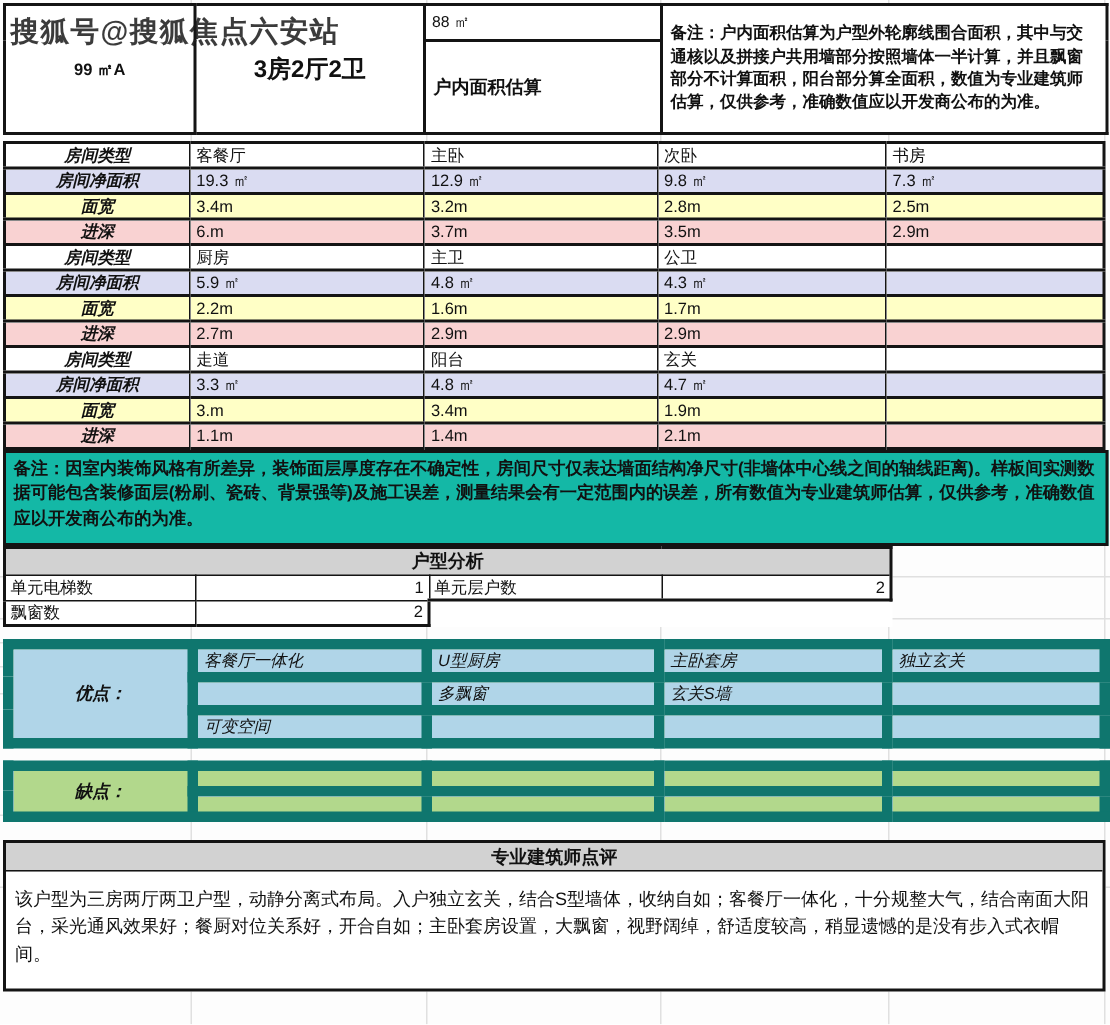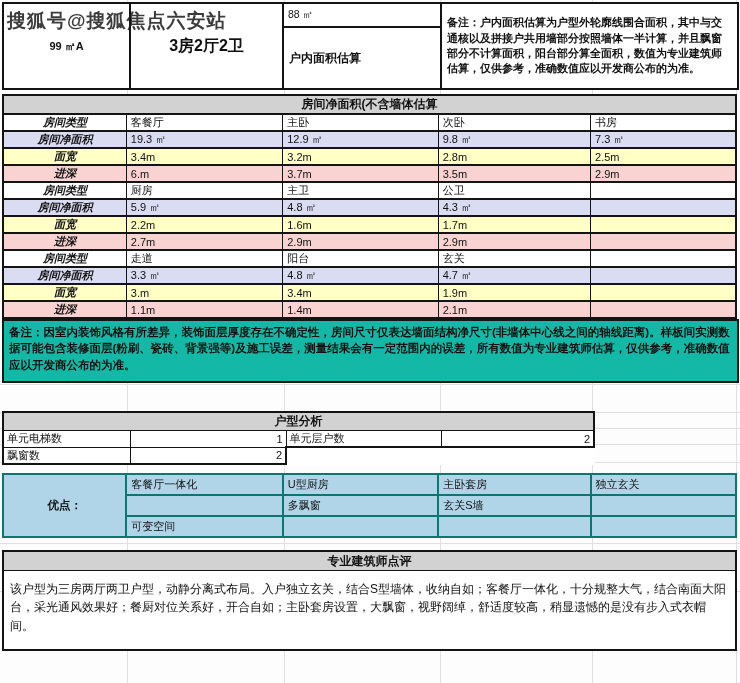--- a/index.html
+++ b/index.html
@@ -32,37 +32,37 @@
   tr.row-type td{background:#ffffff;}
   tr.row-area td{background:#dadcf2;}
   tr.row-width td{background:#ffffc6;}
   tr.row-depth td{background:#f9d2d2;}
 
   
   .note-block{width:723px;border:2px solid #141414;background:#14b8a6;
               font-weight:bold;font-size:11.5px;line-height:1.42;padding:3px 5px;height:54px;}
 
   
-  .analysis{width:591px;margin-top:28px;}
+  .analysis{width:591px;margin-top:0;}
   .analysis td{border:1px solid #141414;font-size:11px;padding:0 3px;background:#fff;}
   .analysis tr{height:16px;}
   .analysis td.a-title{background:#d2d2d2;font-weight:bold;font-size:12px;text-align:center;
                        border-width:2px 2px 1px 2px;height:17px;}
   .analysis td.v{text-align:right;}
   .analysis tr td:first-child{border-left-width:2px;}
   .analysis tr.r1 td:last-child,.analysis tr.r2 td:last-child{border-right-width:2px;}
   .analysis tr.r2 td.b2{border-bottom-width:2px;}
   .analysis tr.r3 td{border-bottom-width:2px;}
   .analysis tr.r3 td.v{border-right-width:2px;}
 
   
   .pros,.cons{width:735px;border:2px solid #141414;}
   .pros{margin-top:8px;}
   .cons{margin-top:8px;}
-  .pros td,.cons td{border:2px solid #0f766e;font-size:11px;padding:0 4px;overflow:hidden;}
+  .pros td,.cons td{border:7px solid #0f766e;font-size:11px;padding:0 4px;overflow:hidden;font-style:italic;}
   .pros tr{height:21px;}
   .cons tr{height:17px;}
   .pros td{background:#b0d5e8;}
   .cons td{background:#b2d88c;}
   td.big-lbl{font-weight:bold;font-size:11.5px;text-align:center;}
 
   
   .review{width:731px;margin-top:12px;border:2px solid #141414;background:#fff;}
   .review-header{background:#d2d2d2;border-bottom:1px solid #141414;font-weight:bold;
                  font-size:12px;text-align:center;height:18px;line-height:18px;}
@@ -116,23 +116,20 @@
 
     <table class="room-table">
       <colgroup>
           <col style="width:123px">
           <col style="width:156px">
           <col style="width:155px">
           <col style="width:152px">
           <col style="width:145px">
         </colgroup>
       <tbody>
-          <tr class="title-row">
-        <td colspan="5">房间净面积(不含墙体估算</td>
-      </tr>
 
       <tr class="row-type">
         <td class="lbl">房间类型</td>
         <td>客餐厅</td>
         <td>主卧</td>
         <td>次卧</td>
         <td>书房</td>
       </tr>
       <tr class="row-area">
         <td class="lbl">房间净面积</td>
@@ -266,20 +263,44 @@
       </tr>
       <tr>
         <td>可变空间</td>
         <td></td>
         <td></td>
         <td></td>
       </tr>
     </tbody>
       </table>
 
+    <table class="cons">
+      <colgroup>
+          <col style="width:123px">
+          <col style="width:156px">
+          <col style="width:155px">
+          <col style="width:152px">
+          <col style="width:145px">
+        </colgroup>
+      <tbody>
+          <tr>
+        <td class="big-lbl" rowspan="2">缺点：</td>
+        <td></td>
+        <td></td>
+        <td></td>
+        <td></td>
+      </tr>
+      <tr>
+        <td></td>
+        <td></td>
+        <td></td>
+        <td></td>
+      </tr>
+    </tbody>
+      </table>
 
     <div class="review">
       <div class="review-header">专业建筑师点评</div>
       <div class="review-body">该户型为三房两厅两卫户型，动静分离式布局。入户独立玄关，结合S型墙体，收纳自如；客餐厅一体化，十分规整大气，结合南面大阳台，采光通风效果好；餐厨对位关系好，开合自如；主卧套房设置，大飘窗，视野阔绰，舒适度较高，稍显遗憾的是没有步入式衣帽间。</div>
     </div>
 
   </div>
 </div>
 
 </body></html>

